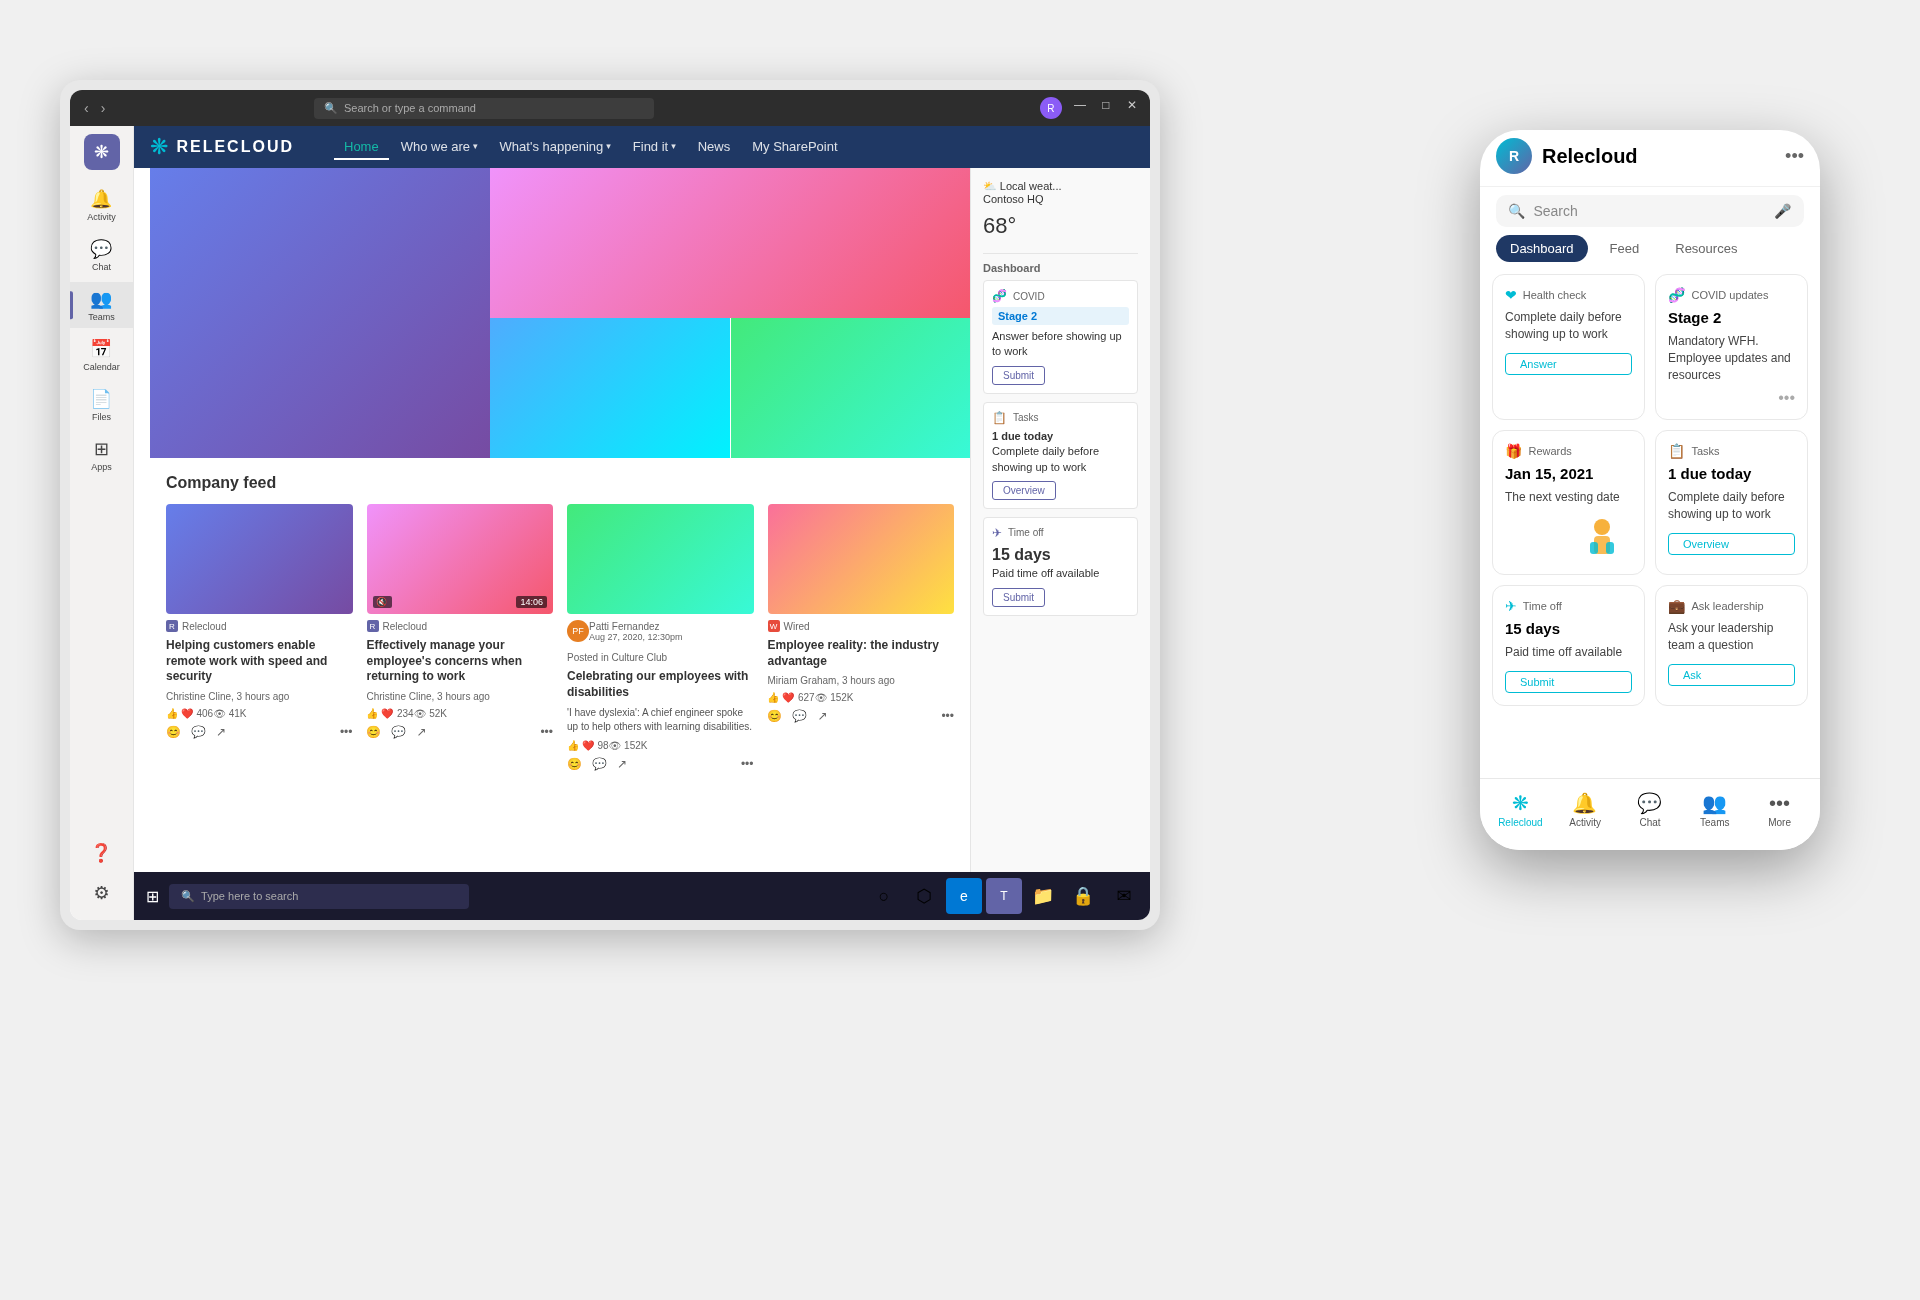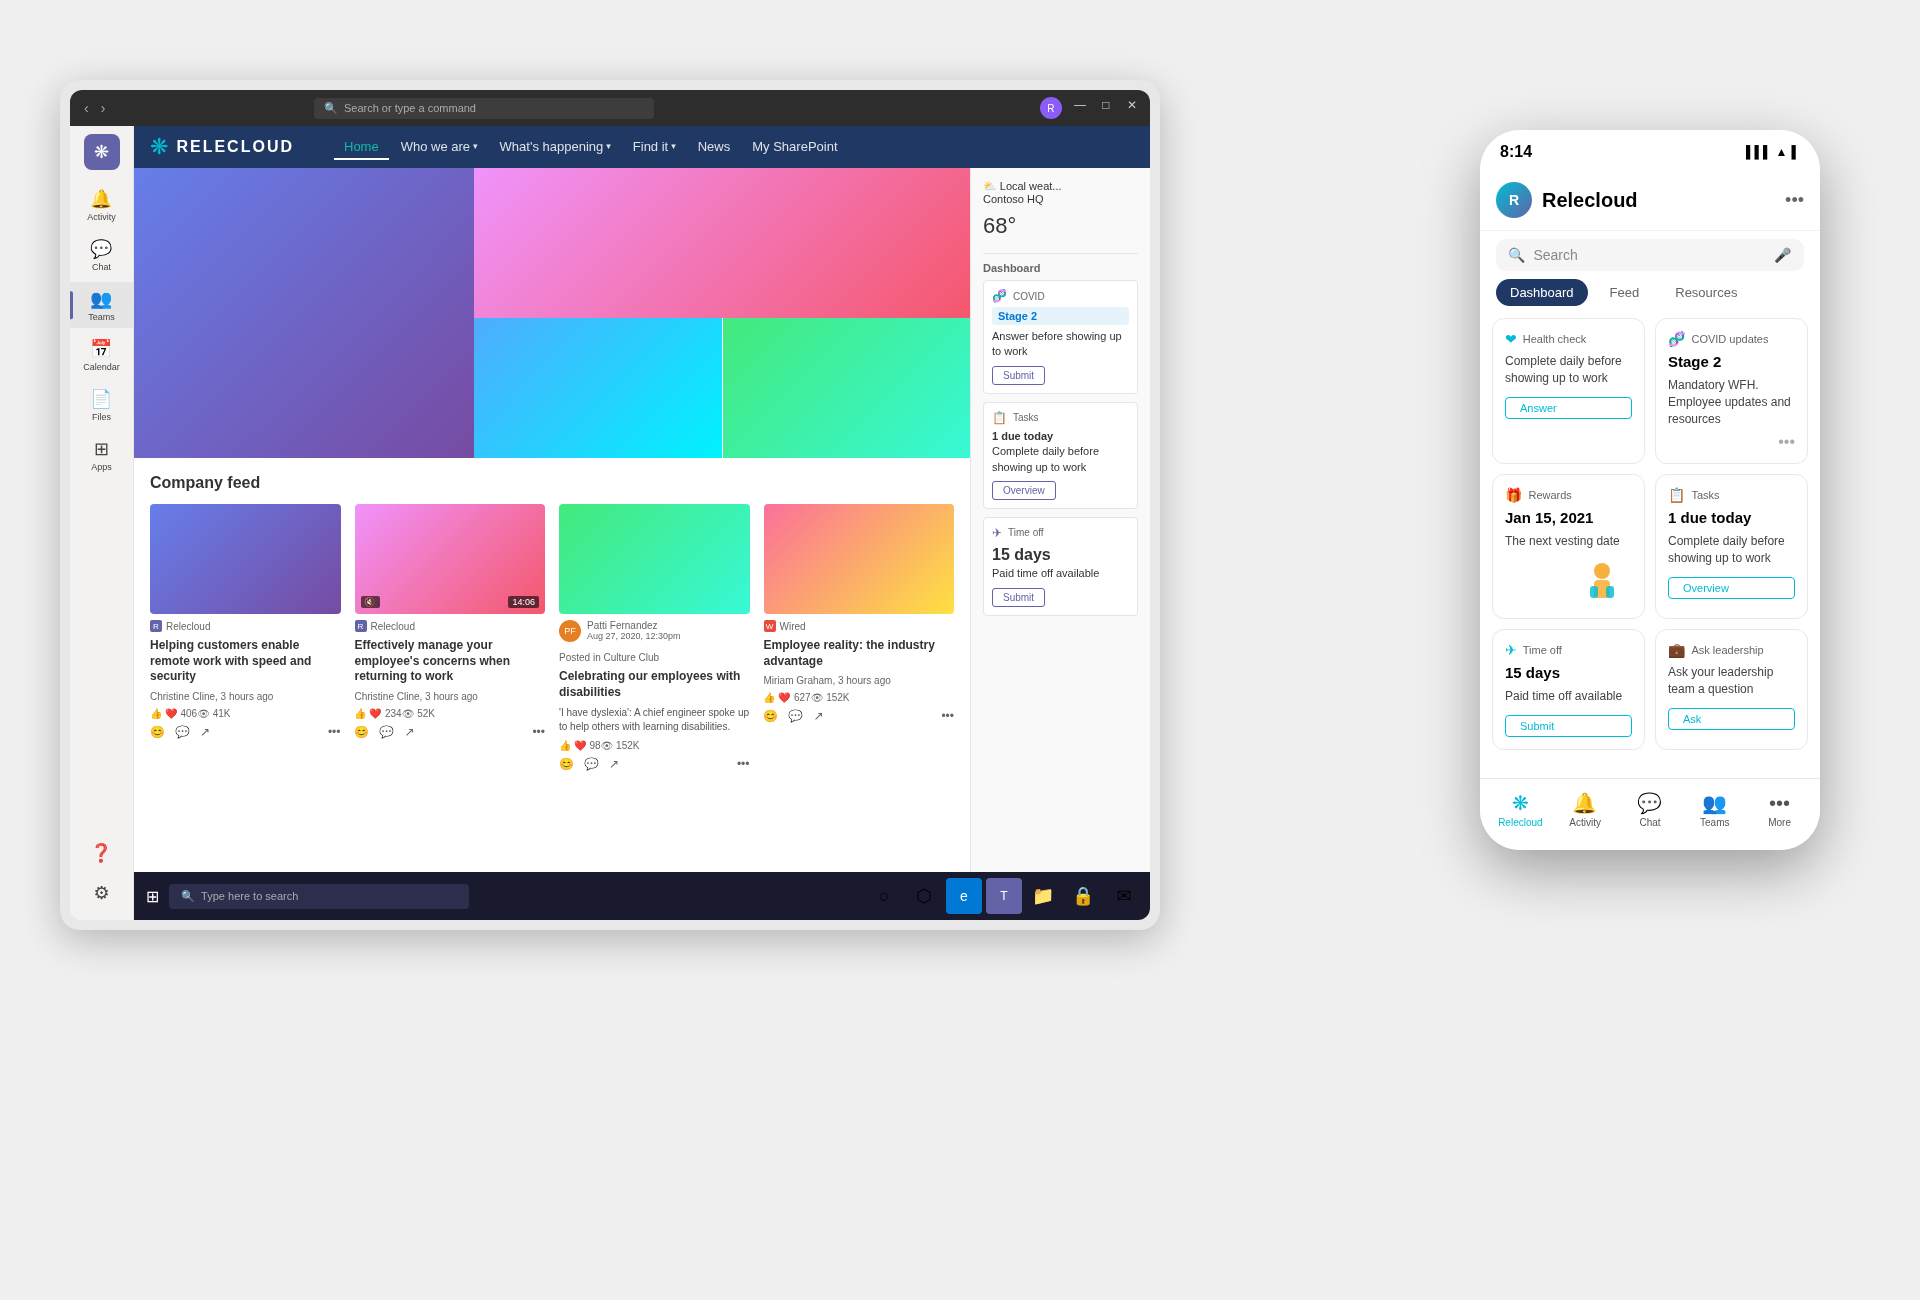--- a/index.html
+++ b/index.html
@@ -716,22 +716,22 @@
       bottom: 6px;
       left: 6px;
       background: rgba(0,0,0,0.6);
       color: white;
       font-size: 9px;
       padding: 1px 4px;
       border-radius: 2px;
     }
     .patti-avatar-feed {
       display: flex;
-      align-items: flex-start;
-      gap: 6px;
+      align-items: flex-end;
+      gap: 0;
       font-size: 10px;
       color: #666;
       margin-bottom: 4px;
     }
     .patti-avatar-circle {
       width: 22px;
       height: 22px;
       border-radius: 50%;
       background: #e67e22;
       color: white;
@@ -816,21 +816,21 @@
             <div class="sp-nav-item">Who we are <span class="arrow">▾</span></div>
             <div class="sp-nav-item">What's happening <span class="arrow">▾</span></div>
             <div class="sp-nav-item">Find it <span class="arrow">▾</span></div>
             <div class="sp-nav-item">News</div>
             <div class="sp-nav-item">My SharePoint</div>
           </div>
         </div>
 
         <div style="display:flex; flex:1; overflow:hidden;">
 
-          <div style="flex:1; display:flex; flex-direction:column; overflow:hidden;">
+          <div style="flex:1; display:flex; flex-direction:column; overflow:hidden;padding-left:16px;">
 
             <div class="sp-hero">
 
               <div class="hero-main">
                 <div class="hero-main-bg">
                   <div class="hero-photo-placeholder photo-teacher"></div>
                   <div class="hero-main-content">
                     <h2>Launching new product innovation, developed in partnership with the disability community</h2>
                   </div>
                 </div>
@@ -1016,28 +1016,20 @@
           </div>
         </div>
 
       </div>
     </div>
   </div>
 </div>
 
 <div class="phone-wrapper">
 
-  <div class="phone-status-bar">
-    <span class="phone-time">8:14</span>
-    <div class="phone-indicators">
-      <span>▌▌▌</span>
-      <span>▲</span>
-      <span>▌</span>
-    </div>
-  </div>
 
   <div class="phone-app-header">
     <div class="phone-app-avatar">R</div>
     <span class="phone-app-title">Relecloud</span>
     <span class="phone-app-more">•••</span>
   </div>
 
   <div class="phone-search">
     <span class="phone-search-icon">🔍</span>
     <span class="phone-search-text">Search</span>

